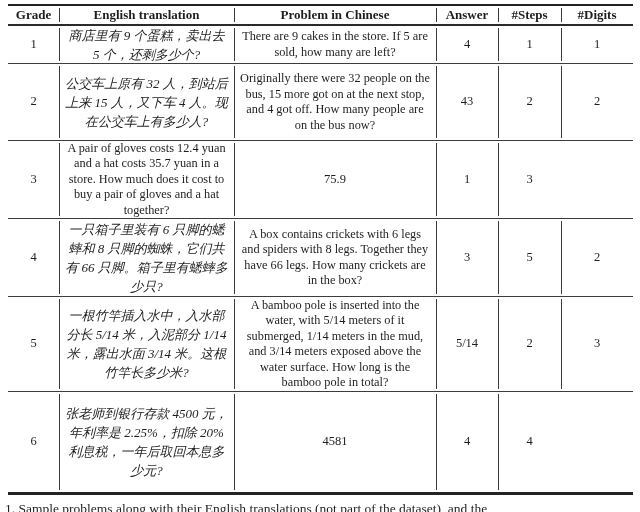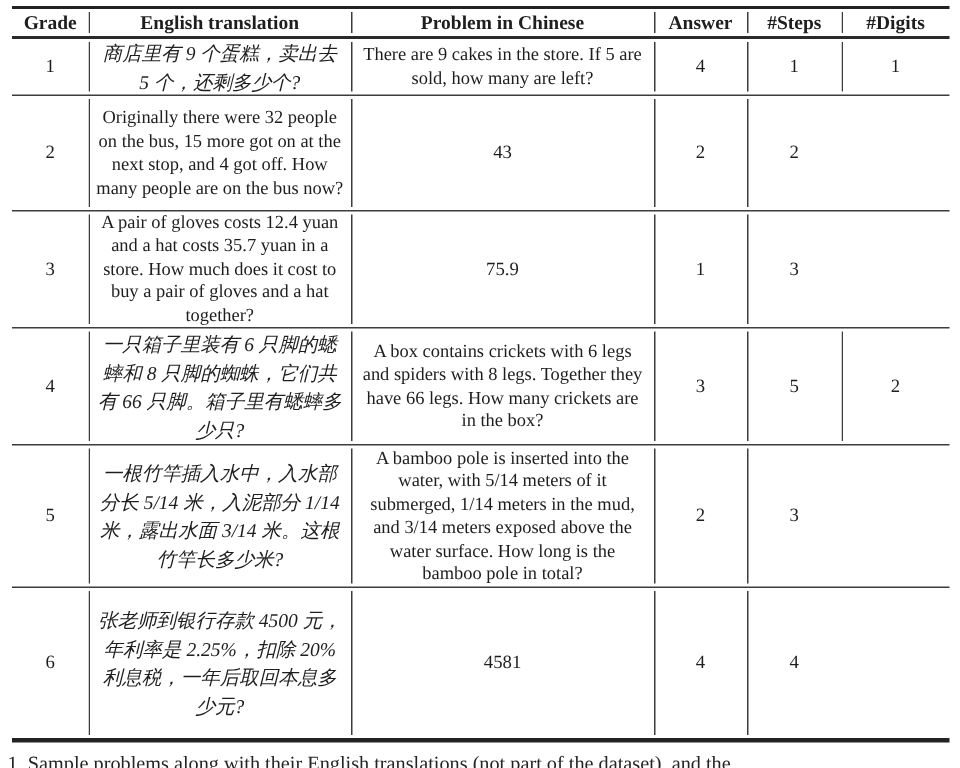--- a/index.html
+++ b/index.html
@@ -72,20 +72,21 @@
     <div class="cell c-num">1</div>
     <div class="cell vl c-zh">商店里有 9 个蛋糕，卖出去 5 个，还剩多少个?</div>
     <div class="cell vl c-en">There are 9 cakes in the store. If 5 are sold, how many are left?</div>
     <div class="cell vl c-num">4</div>
     <div class="cell vl c-num">1</div>
     <div class="cell vl c-num">1</div>
   </div>
 
   <div class="trow r2">
     <div class="cell c-num">2</div>
+    <div class="cell vl c-zh">公交车上原有 32 人，到站后上来 15 人，又下车 4 人。现在公交车上有多少人?</div>
     <div class="cell vl c-en">Originally there were 32 people on the bus, 15 more got on at the next stop, and 4 got off. How many people are on the bus now?</div>
     <div class="cell vl c-num">43</div>
     <div class="cell vl c-num">2</div>
     <div class="cell vl c-num">2</div>
   </div>
 
   <div class="trow r3">
     <div class="cell c-num">3</div>
     <div class="cell vl c-en">A pair of gloves costs 12.4 yuan and a hat costs 35.7 yuan in a store. How much does it cost to buy a pair of gloves and a hat together?</div>
     <div class="cell vl c-num">75.9</div>
@@ -99,20 +100,21 @@
     <div class="cell vl c-en">A box contains crickets with 6 legs and spiders with 8 legs. Together they have 66 legs. How many crickets are in the box?</div>
     <div class="cell vl c-num">3</div>
     <div class="cell vl c-num">5</div>
     <div class="cell vl c-num">2</div>
   </div>
 
   <div class="trow r5">
     <div class="cell c-num">5</div>
     <div class="cell vl c-zh">一根竹竿插入水中，入水部分长 5/14 米，入泥部分 1/14 米，露出水面 3/14 米。这根竹竿长多少米?</div>
     <div class="cell vl c-en">A bamboo pole is inserted into the water, with 5/14 meters of it submerged, 1/14 meters in the mud, and 3/14 meters exposed above the water surface. How long is the bamboo pole in total?</div>
+    <div class="cell vl c-num">5/14</div>
     <div class="cell vl c-num">2</div>
     <div class="cell vl c-num">3</div>
   </div>
 
   <div class="trow r6">
     <div class="cell c-num">6</div>
     <div class="cell vl c-zh">张老师到银行存款 4500 元，年利率是 2.25%，扣除 20% 利息税，一年后取回本息多少元?</div>
     <div class="cell vl c-num">4581</div>
     <div class="cell vl c-num">4</div>
     <div class="cell vl c-num">4</div>

